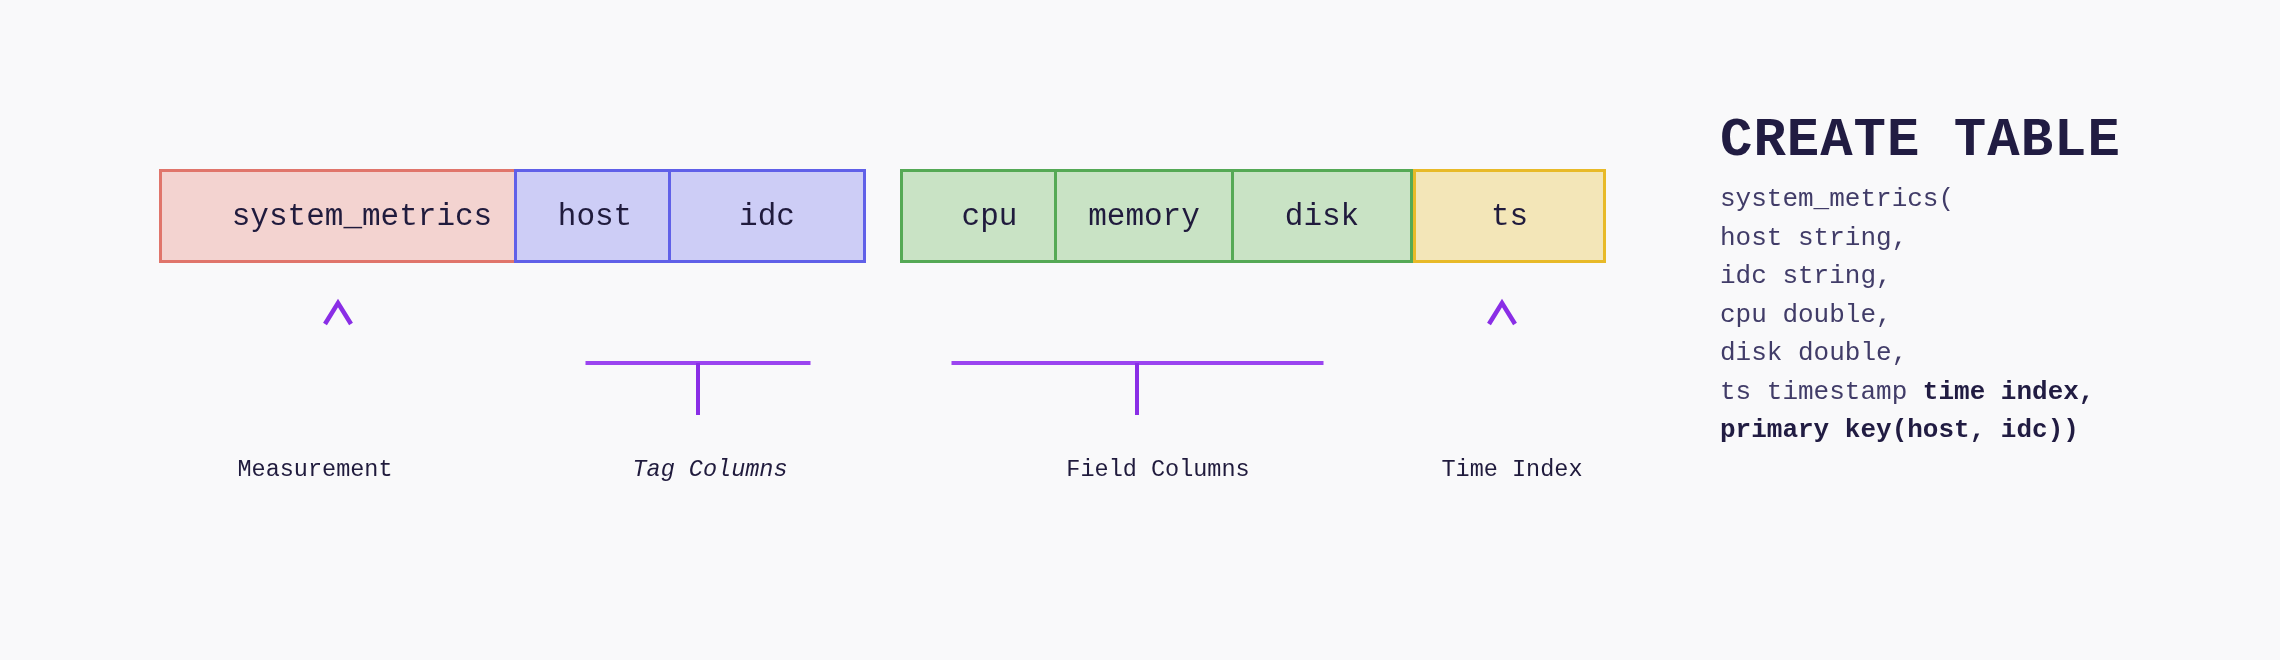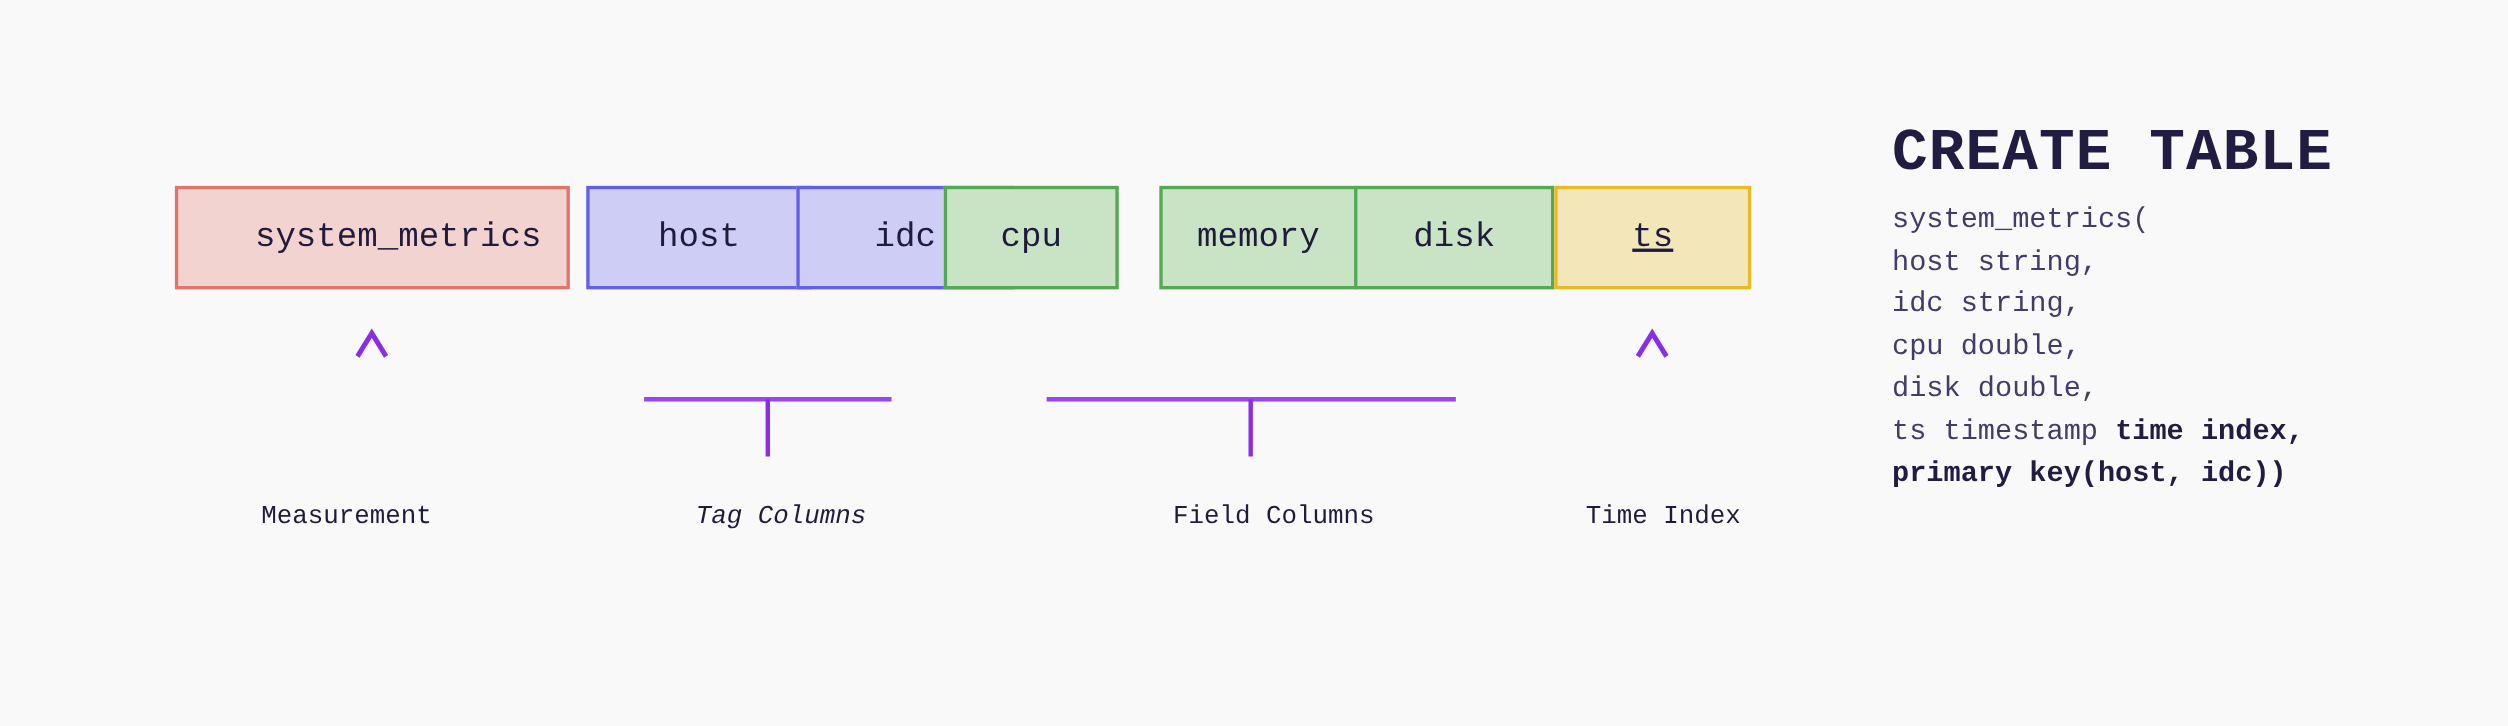--- a/index.html
+++ b/index.html
@@ -29,26 +29,26 @@
     font-size: 31px;
     letter-spacing: 0px;
     color: #201b3d;
   }
   .box.measurement { background: #f3d3d0; border-color: #e0756b; padding-left: 47px; }
   .box.tag         { background: #cdcdf6; border-color: #6060e8; }
   .box.field       { background: #c9e3c5; border-color: #55a955; }
   .box.time        { background: #f3e6b8; border-color: #e8ba28; }
 
   #box-system-metrics { left: 159px;  width: 359px; }
-  #box-host           { left: 533px;  width: 205px; text-align: right; }
-  #box-idc            { left: 724px;  width: 198px; }
-  #box-cpu            { left: 858px;  width: 159px; }
+  #box-host           { left: 514px;  width: 162px; text-align: right; }
+  #box-idc            { left: 668px;  width: 198px; }
+  #box-cpu            { left: 900px;  width: 179px; }
   #box-memory         { left: 1054px; width: 180px; }
   #box-disk           { left: 1231px; width: 182px; }
-  #box-ts             { left: 1413px; width: 179px; text-decoration: underline; }
+  #box-ts             { left: 1413px; width: 193px; }
 
   
   .connector { position: absolute; }
   #arrow-measurement { left: 318px;  top: 296px; }
   #arrow-time        { left: 1482px; top: 296px; }
   #bracket-tag       { left: 583px;  top: 296px; }
   #bracket-field     { left: 949px;  top: 296px; }
 
   
   .anno-label {

